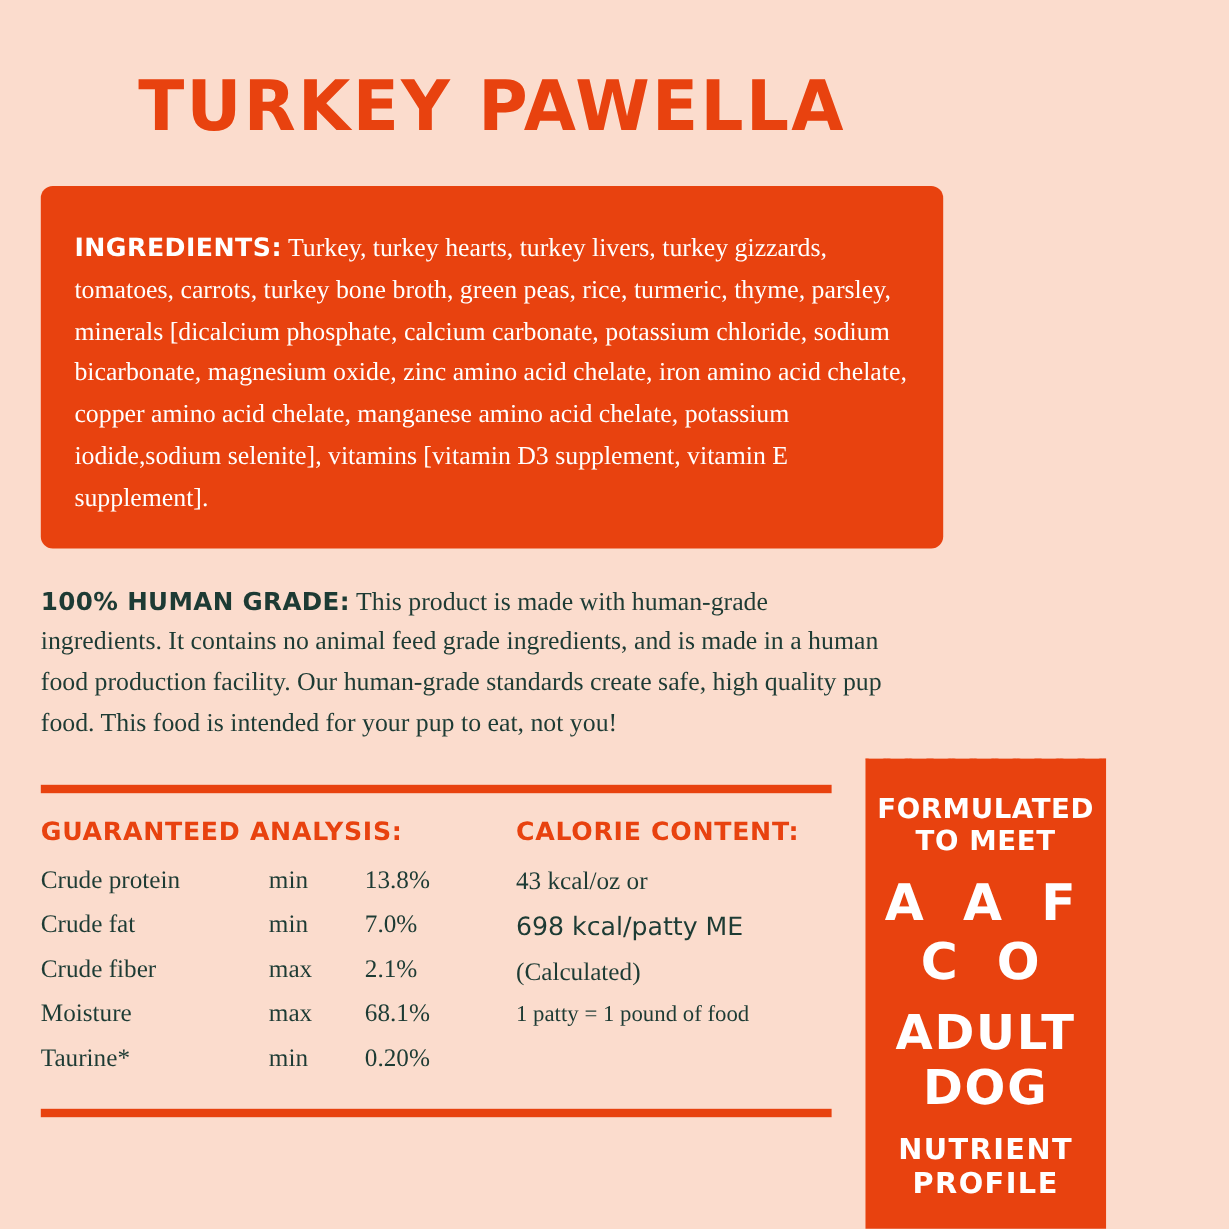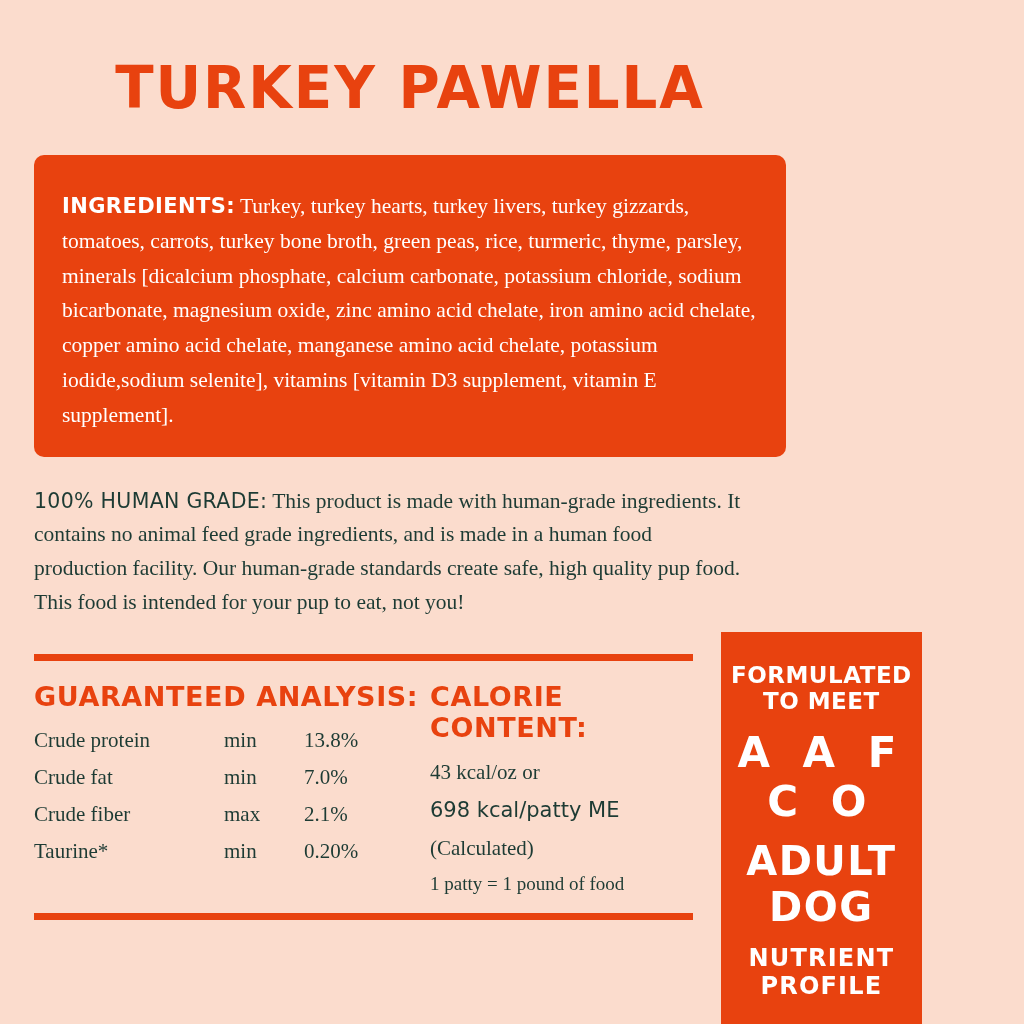--- a/index.html
+++ b/index.html
@@ -56,21 +56,21 @@
   
   .human-grade {
     margin-top: 28px;
     font-size: 21.5px;
     line-height: 1.57;
     color: #1d3b34;
     padding-right: 40px;
   }
   .human-grade-label {
     font-family: "DejaVu Sans", sans-serif;
-    font-weight: normal;
+    font-weight: bold;
     font-size: 20.5px;
     letter-spacing: 0.3px;
   }
 
   
   .rule {
     height: 7px;
     background: #e8420f;
     width: 659px;
     margin-top: 34px;
@@ -91,21 +91,21 @@
   .columns {
     display: flex;
     margin-top: 20px;
   }
   .col-analysis { width: 396px; }
   .col-calorie { width: 263px; }
 
   .section-head {
     font-family: "DejaVu Sans", sans-serif;
     font-weight: bold;
-    font-size: 27px;
+    font-size: 21px;
     color: #e8420f;
     letter-spacing: 0.6px;
     margin-bottom: 16px;
   }
 
   table.analysis {
     border-collapse: collapse;
     font-size: 21px;
   }
   table.analysis td {
@@ -240,20 +240,25 @@
                 <td class="nutrient">Crude fat</td>
                 <td class="limit">min</td>
                 <td class="value">7.0%</td>
               </tr>
               <tr>
                 <td class="nutrient">Crude fiber</td>
                 <td class="limit">max</td>
                 <td class="value">2.1%</td>
               </tr>
               <tr>
+                <td class="nutrient">Moisture</td>
+                <td class="limit">max</td>
+                <td class="value">68.1%</td>
+              </tr>
+              <tr>
                 <td class="nutrient">Taurine*</td>
                 <td class="limit">min</td>
                 <td class="value">0.20%</td>
               </tr>
             </tbody>
           </table>
         </div>
 
         <div class="col-calorie">
           <div class="section-head">CALORIE CONTENT:</div>

